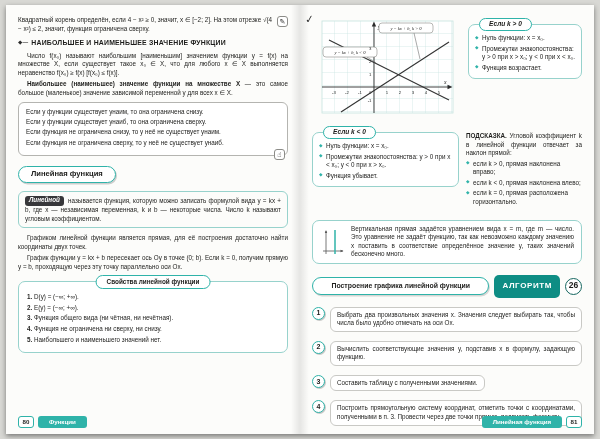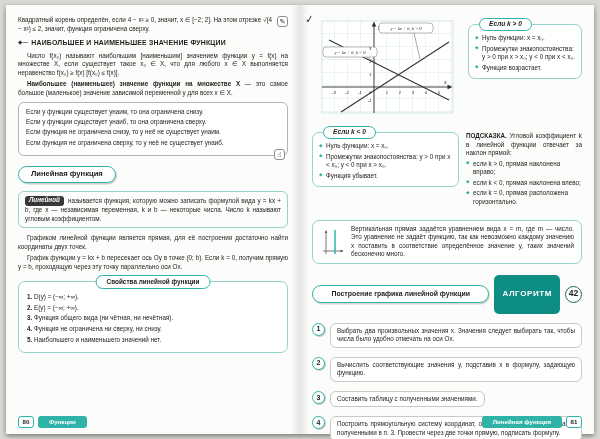--- a/index.html
+++ b/index.html
@@ -48,21 +48,21 @@
 .kbox-title{position:absolute;top:-7px;left:10px;background:#fff;border:1.3px solid #2fb3a9;border-radius:9px;padding:1px 9px;font-weight:700;font-style:italic;font-size:6.6px;white-space:nowrap}
 .diamond-list{list-style:none}
 .diamond-list li{position:relative;padding-left:7px;margin-bottom:2px;text-align:left}
 .diamond-list li::before{content:"◆";position:absolute;left:0;top:0.5px;color:#2fb3a9;font-size:4.6px}
 .hint p{margin-bottom:2px}
 .hint-label{font-weight:700}
 .vert-box{display:flex;gap:7px;align-items:center;border:1.2px solid #97d2cc;border-radius:7px;padding:4px 7px;margin-top:11px;background:#fff}
 .vert-box p{flex:1;margin:0}
 .algo-row{display:flex;align-items:center;gap:5px;margin:11px 0 9px}
 .algo-pill{flex:1;border:1.4px solid #2fb3a9;border-radius:10px;padding:3px 6px;font-weight:700;font-size:6.9px;text-align:center;background:#fff;box-shadow:1px 1.5px 0 rgba(0,0,0,.15)}
-.algo-label{background:#0e8d84;color:#fff;font-weight:700;font-size:8px;letter-spacing:.6px;padding:14px 8px;border-radius:5px}
+.algo-label{background:#0e8d84;color:#fff;font-weight:700;font-size:8px;letter-spacing:.6px;padding:6px 8px;border-radius:5px}
 .algo-num{width:17px;height:17px;border:1.6px solid #15665f;border-radius:50%;display:flex;align-items:center;justify-content:center;font-weight:700;font-size:8.5px;background:#fff;flex:0 0 auto}
 .step{display:flex;align-items:flex-start;gap:5px;margin-bottom:6px}
 .step-num{width:13px;height:13px;border:1.4px solid #2fb3a9;border-radius:50%;display:flex;align-items:center;justify-content:center;font-weight:700;font-size:7px;background:#fff;box-shadow:1px 1px 0 rgba(0,0,0,.2);flex:0 0 auto}
 .step-text{border:1px solid #c9c9c5;border-radius:6px;padding:3px 6px;background:#fff;text-align:justify;flex:1;margin:0}
 .step-text.fit{flex:0 1 auto}
 
 
 .graph .tick{font-size:4.3px;fill:#2b2b2b;font-family:"Liberation Sans","DejaVu Sans",sans-serif}
 .graph .lab{font-size:4.6px;font-style:italic;fill:#1d1d1b;font-family:"Liberation Serif","DejaVu Serif",serif}
 .graph .axis-lab{font-size:5.6px;font-style:italic;fill:#1d1d1b;font-family:"Liberation Serif","DejaVu Serif",serif}
@@ -212,21 +212,21 @@
         <line x1="6" y1="26" x2="6" y2="3" stroke="#555" stroke-width="0.8"></line>
         <polygon points="6,2 4.8,5 7.2,5" fill="#555"></polygon>
         <line x1="15" y1="2" x2="15" y2="26" stroke="#2fb3a9" stroke-width="1.5"></line>
       </svg>
       <p class="jt">Вертикальная прямая задаётся уравнением вида x = m, где m — число. Это уравнение не задаёт функцию, так как невозможно каждому значению x поставить в соответствие определённое значение y, таких значений бесконечно много.</p>
     </div>
 
     <div class="algo-row">
       <div class="algo-pill">Построение графика линейной функции</div>
       <div class="algo-label">АЛГОРИТМ</div>
-      <div class="algo-num">42</div>
+      <div class="algo-num">26</div>
     </div>
 
     <div class="steps">
       <div class="step">
         <span class="step-num">1</span>
         <p class="step-text">Выбрать два произвольных значения x. Значения следует выбирать так, чтобы числа было удобно отмечать на оси Ox.</p>
       </div>
       <div class="step">
         <span class="step-num">2</span>
         <p class="step-text">Вычислить соответствующие значения y, подставив x в формулу, задающую функцию.</p>

